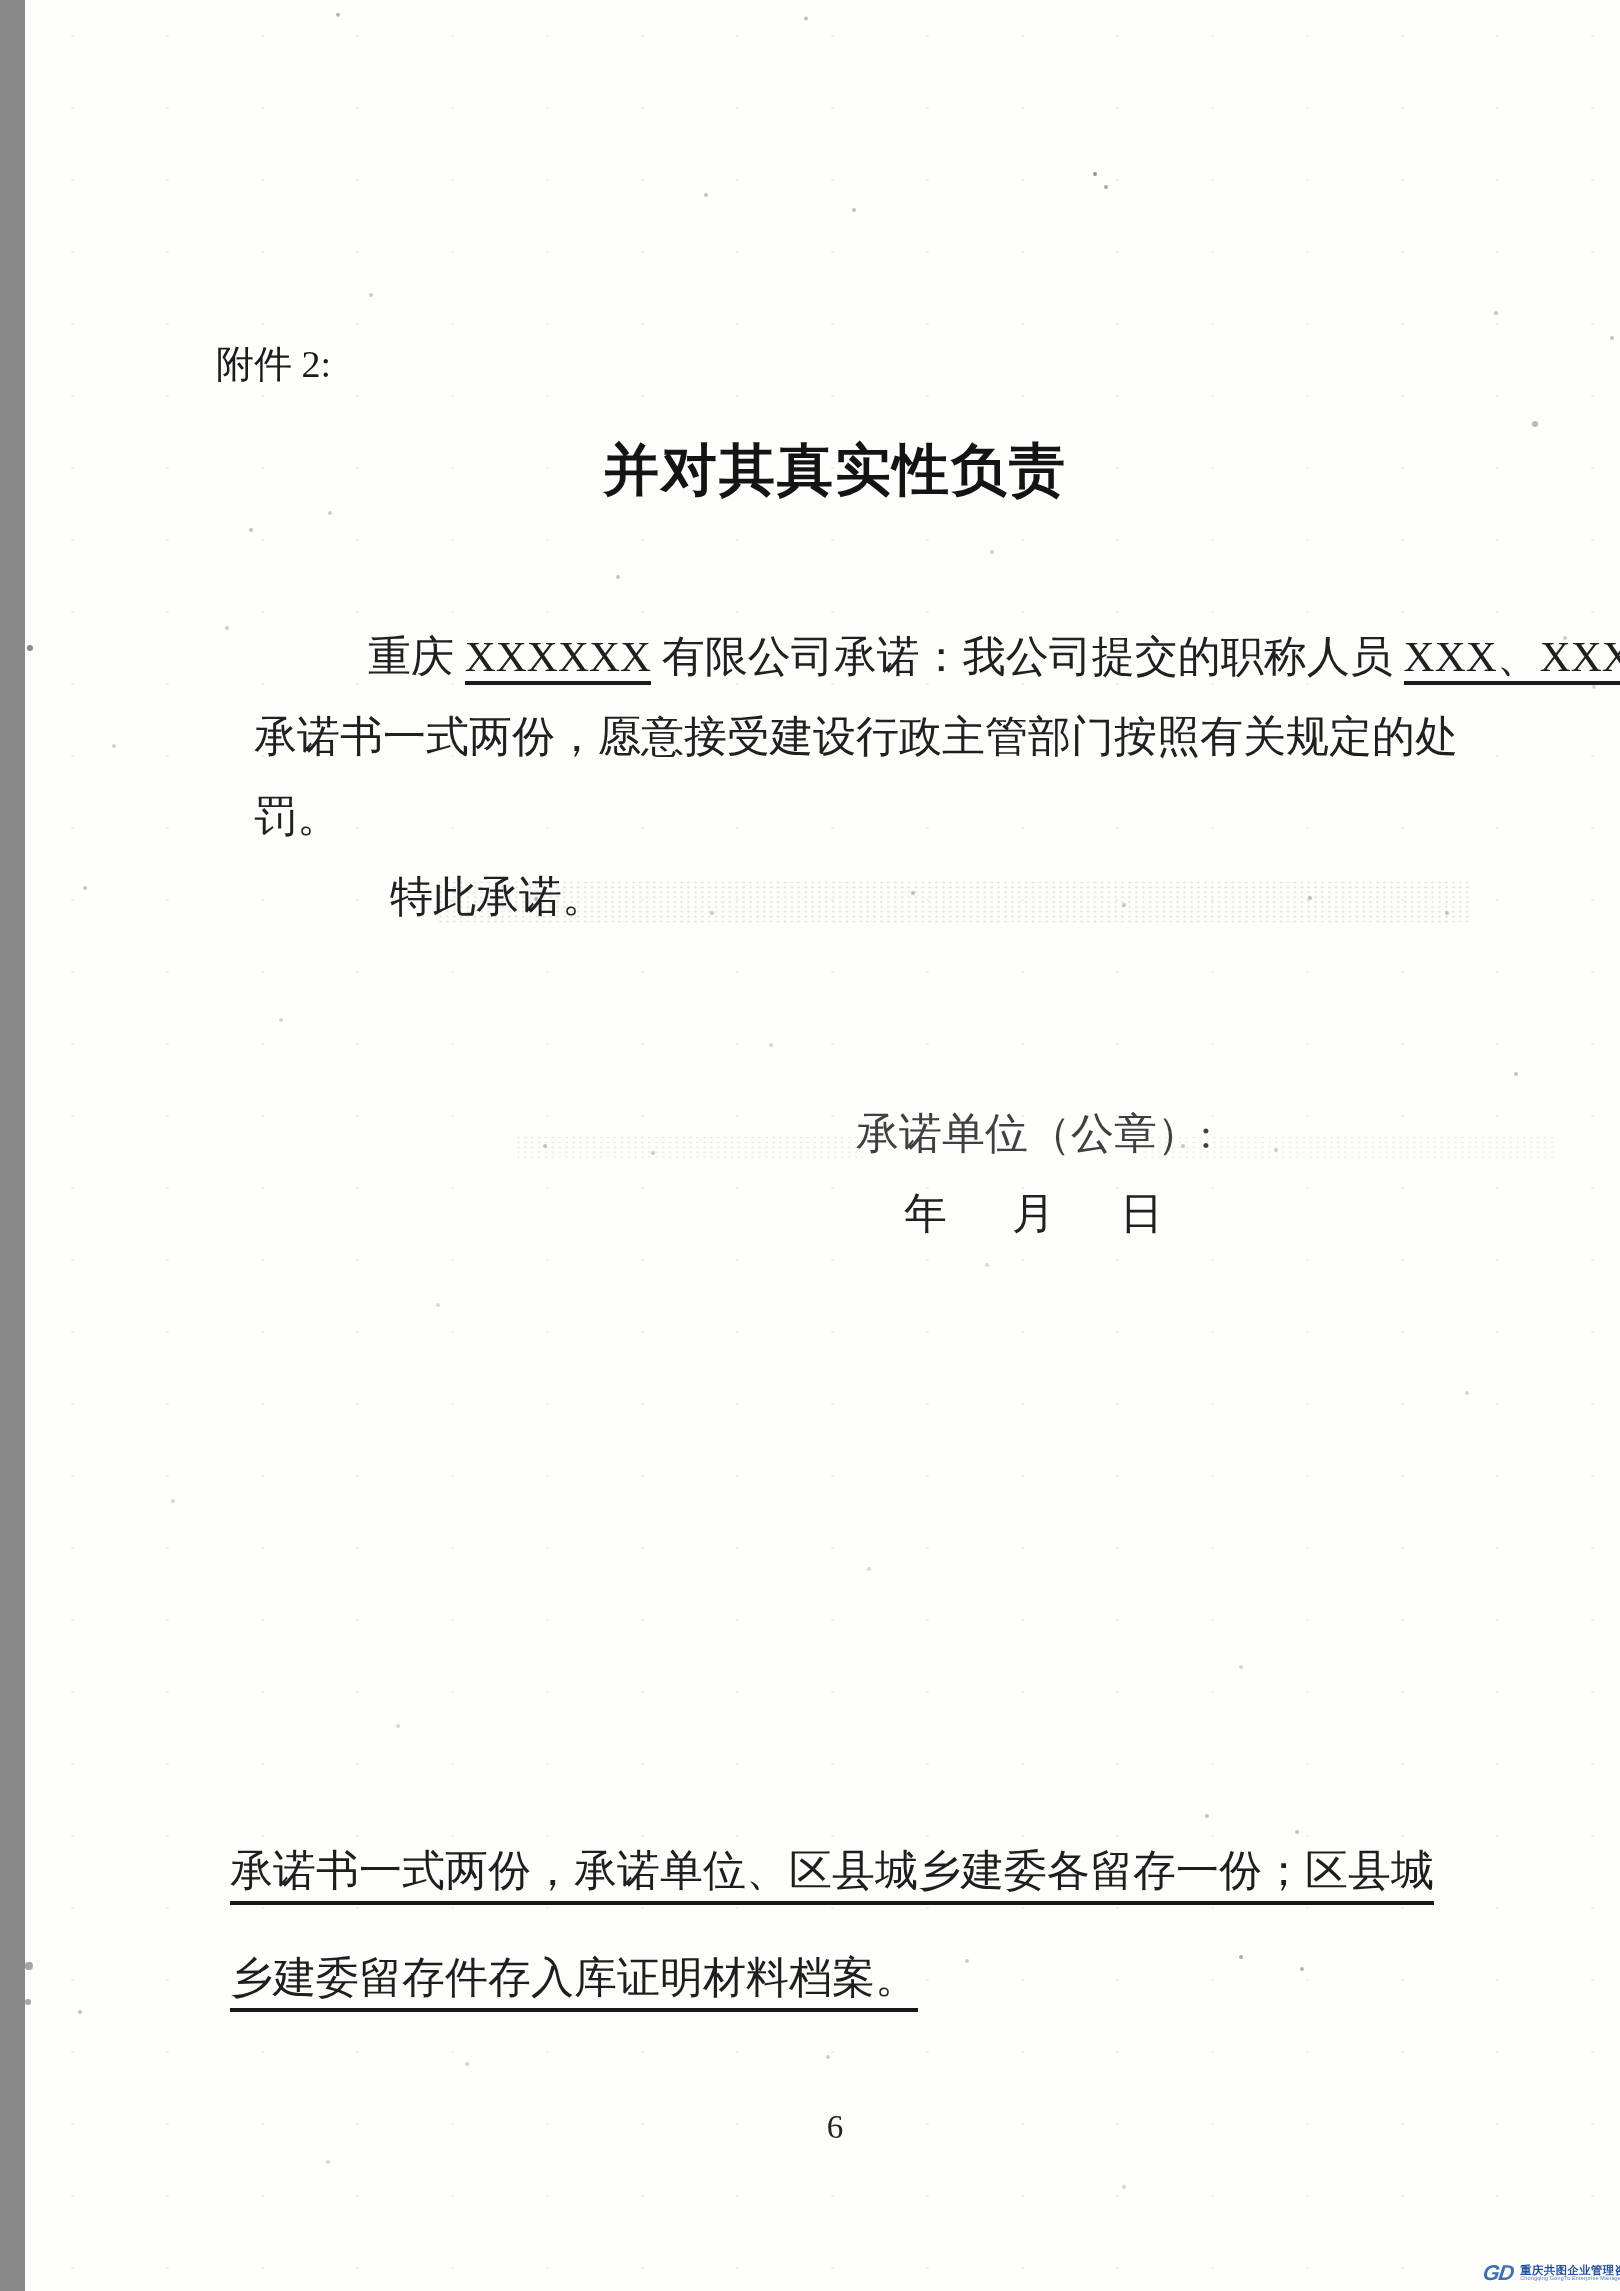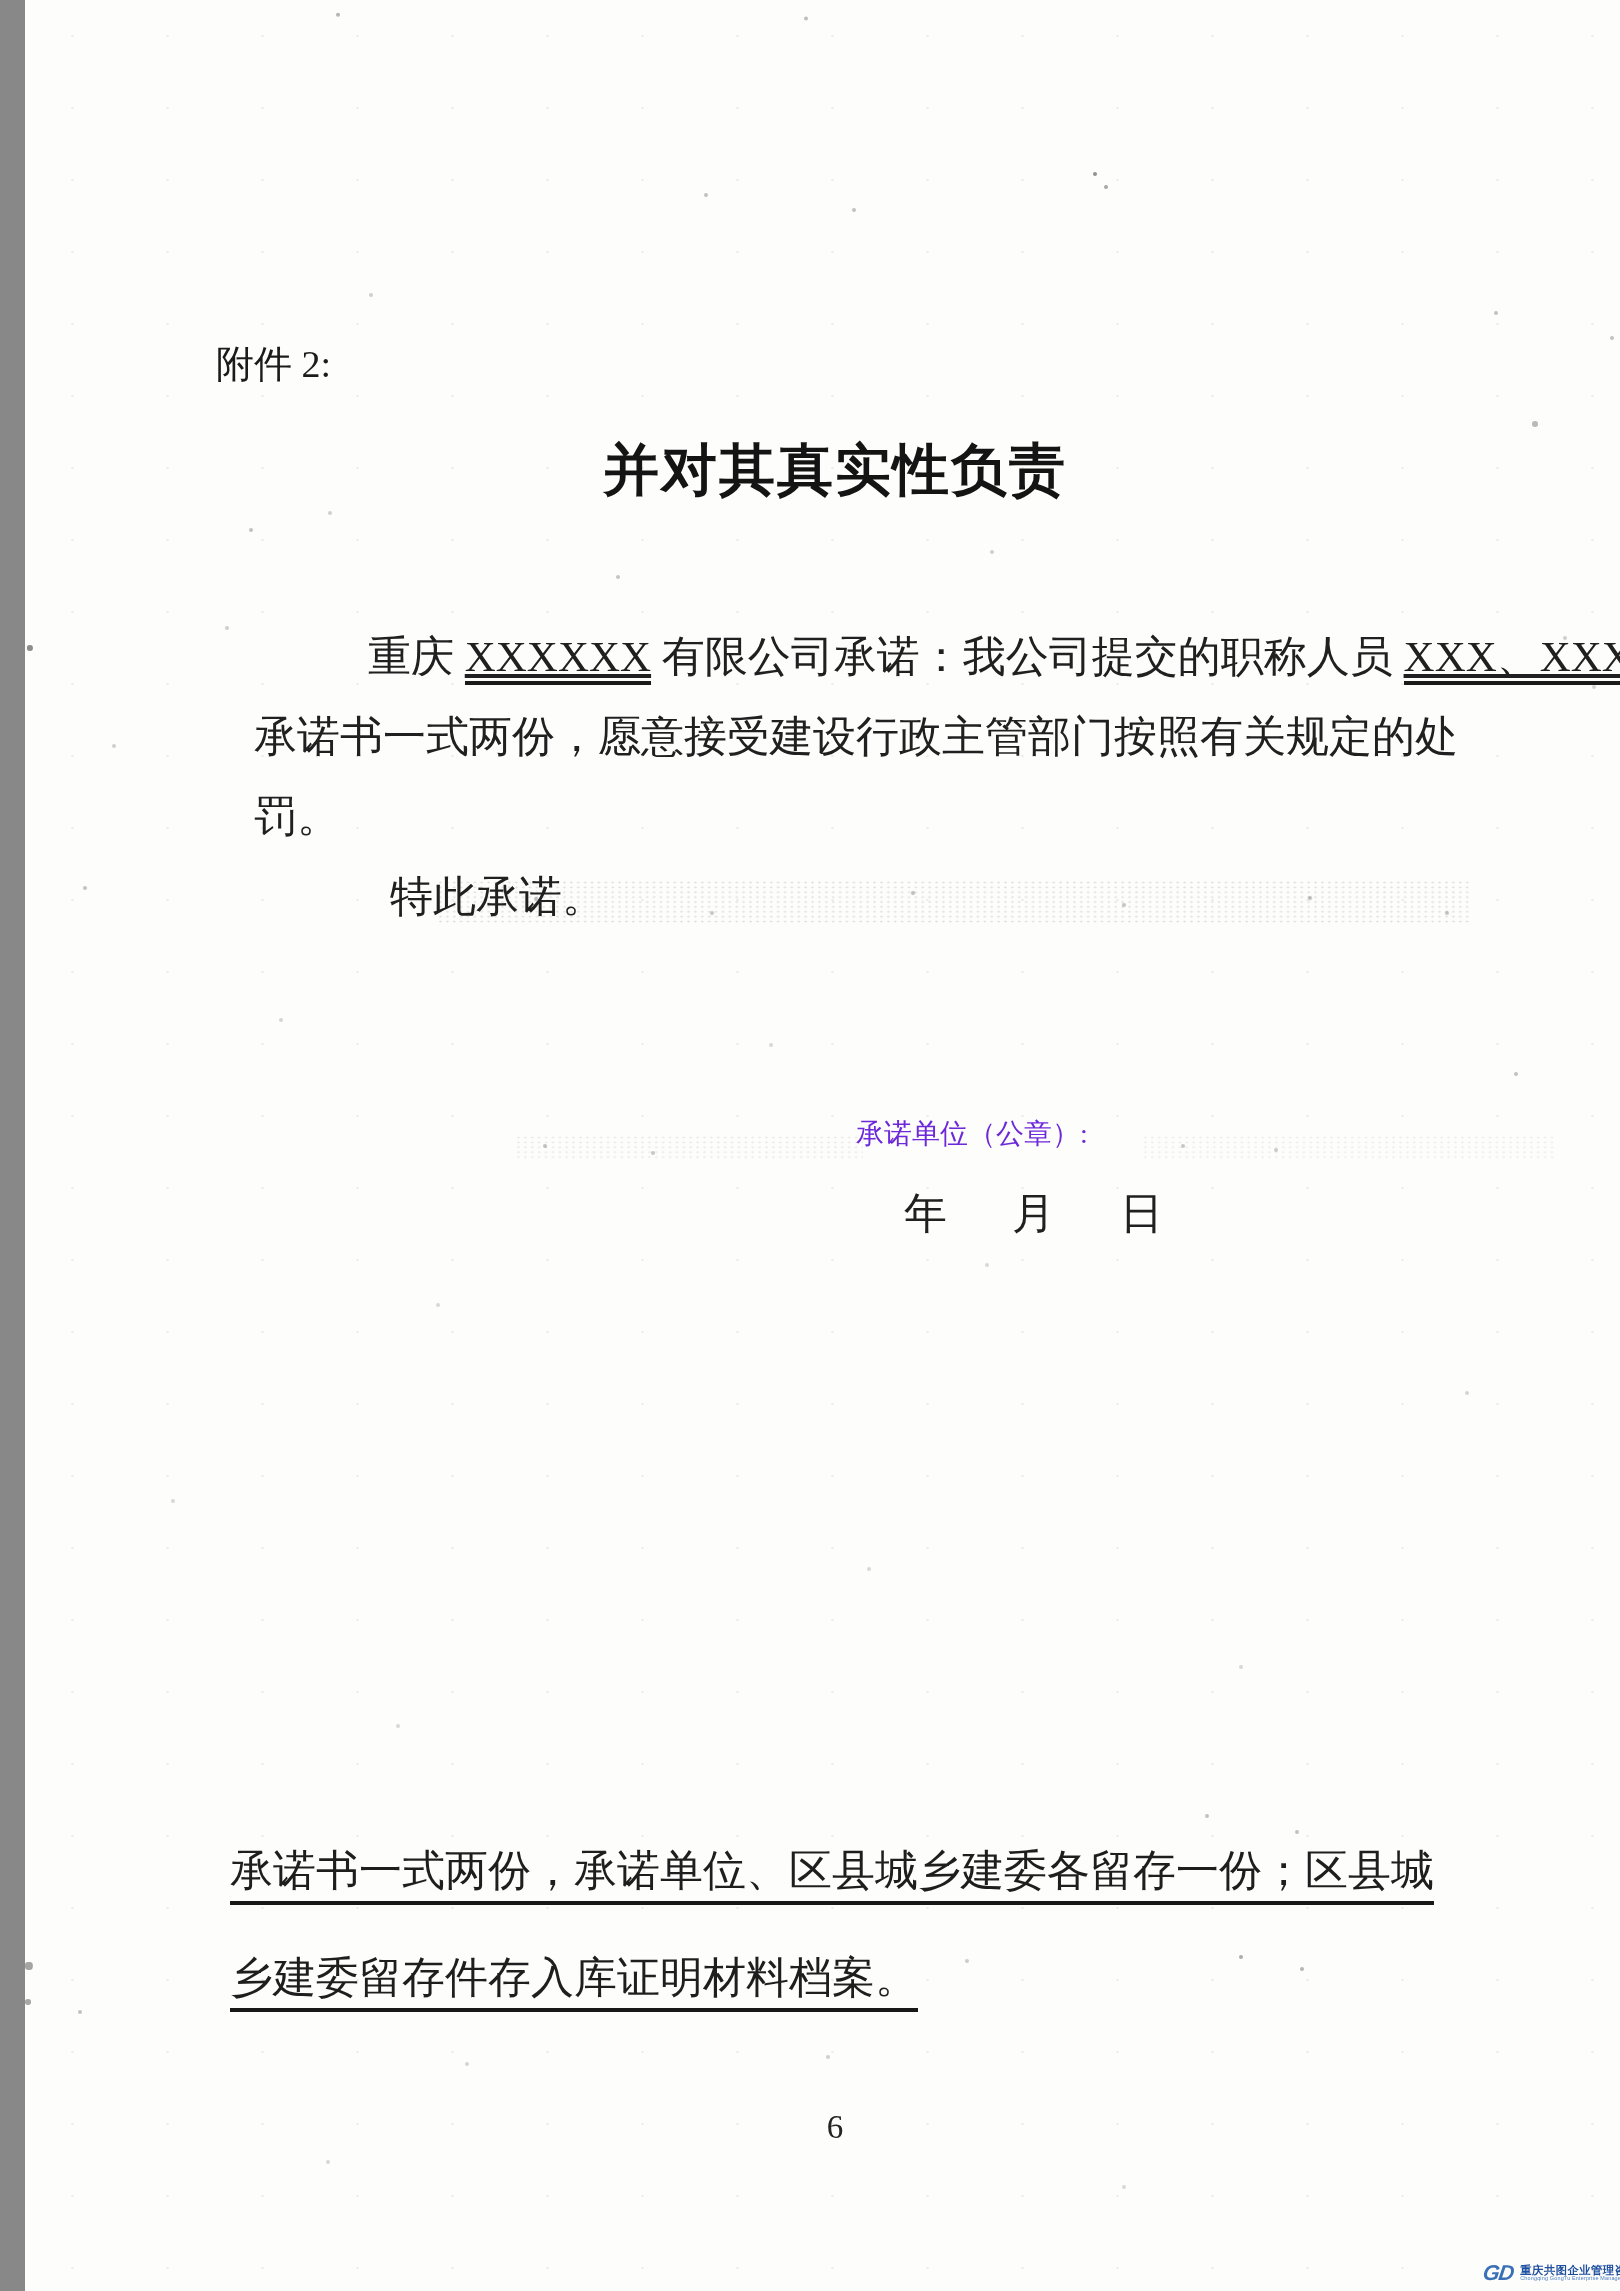--- a/index.html
+++ b/index.html
@@ -29,24 +29,24 @@
     text-align:center;font-size:56px;font-weight:700;
     letter-spacing:2px;color:#141414;
   }
   .body-block{position:absolute;left:229px;top:617px;}
   .body-line{
     height:80px;line-height:80px;font-size:43px;
     white-space:pre;color:#202020;
   }
   .body-line.indent{padding-left:114px;}
   .body-line.closing{padding-left:136px;}
-  .u{border-bottom:4.9px solid #1b1b1b;padding-bottom:1px;text-decoration:underline;}
+  .u{border-bottom:4.9px solid #1b1b1b;padding-bottom:1px;}
   .sig-unit{
     position:absolute;left:831px;top:1106px;
-    font-size:28px;line-height:55px;white-space:pre;color:#6d28d9;
+    font-size:43px;line-height:55px;white-space:pre;color:#404040;
   }
   .sig-date{
     position:absolute;left:879px;top:1186px;
     display:flex;gap:65px;
     font-size:43px;line-height:55px;color:#202020;
   }
   .footnote{position:absolute;left:205px;top:1841px;}
   .footnote-line{
     display:inline-block;
     font-size:43px;line-height:59px;white-space:pre;

